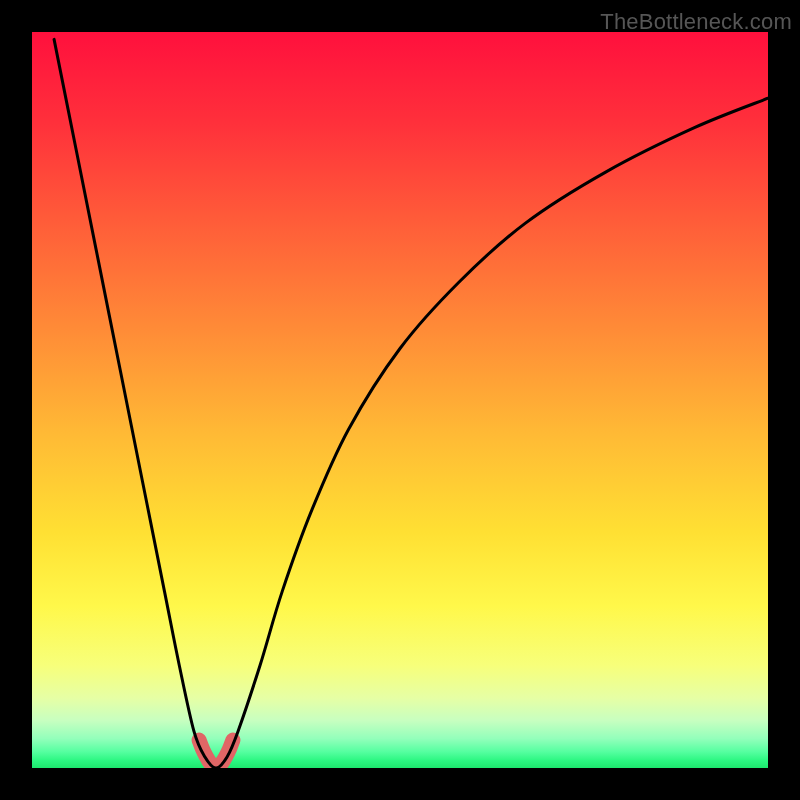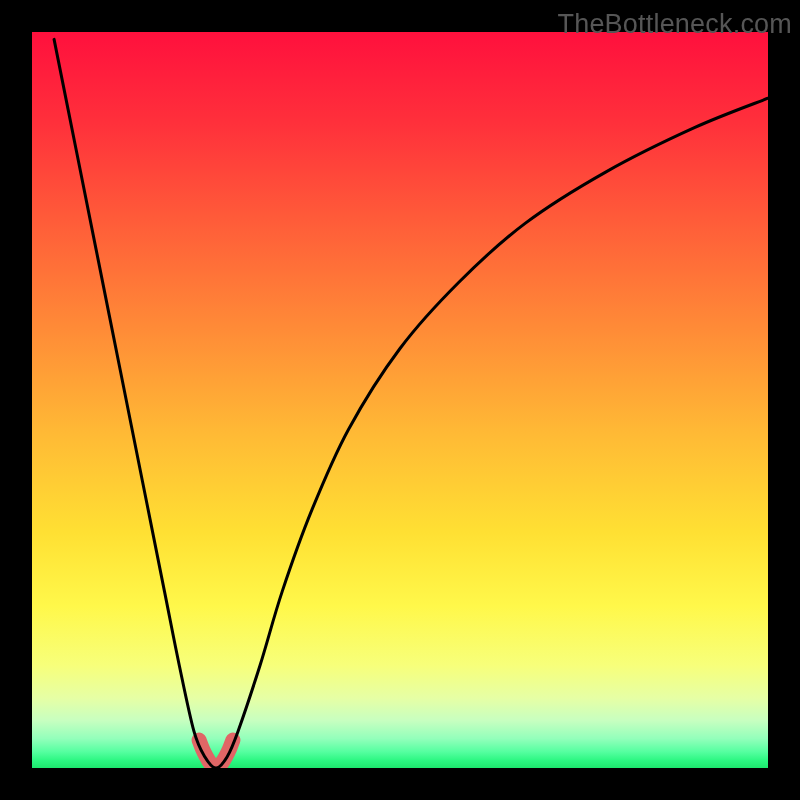--- a/index.html
+++ b/index.html
@@ -28,21 +28,21 @@
   }
   .gradient-bg {
     position: absolute;
     left: 0; top: 0; width: 100%; height: 100%;
   }
   .watermark {
     position: absolute;
     top: 9px;
     right: 8px;
     color: #565656;
-    font-size: 27px;
+    font-size: 22px;
     font-weight: 500;
     letter-spacing: 0.2px;
   }
   .curve-svg { position: absolute; left:0; top:0; }
 </style>
 </head>
 <body>
 
 <div class="frame">
 

